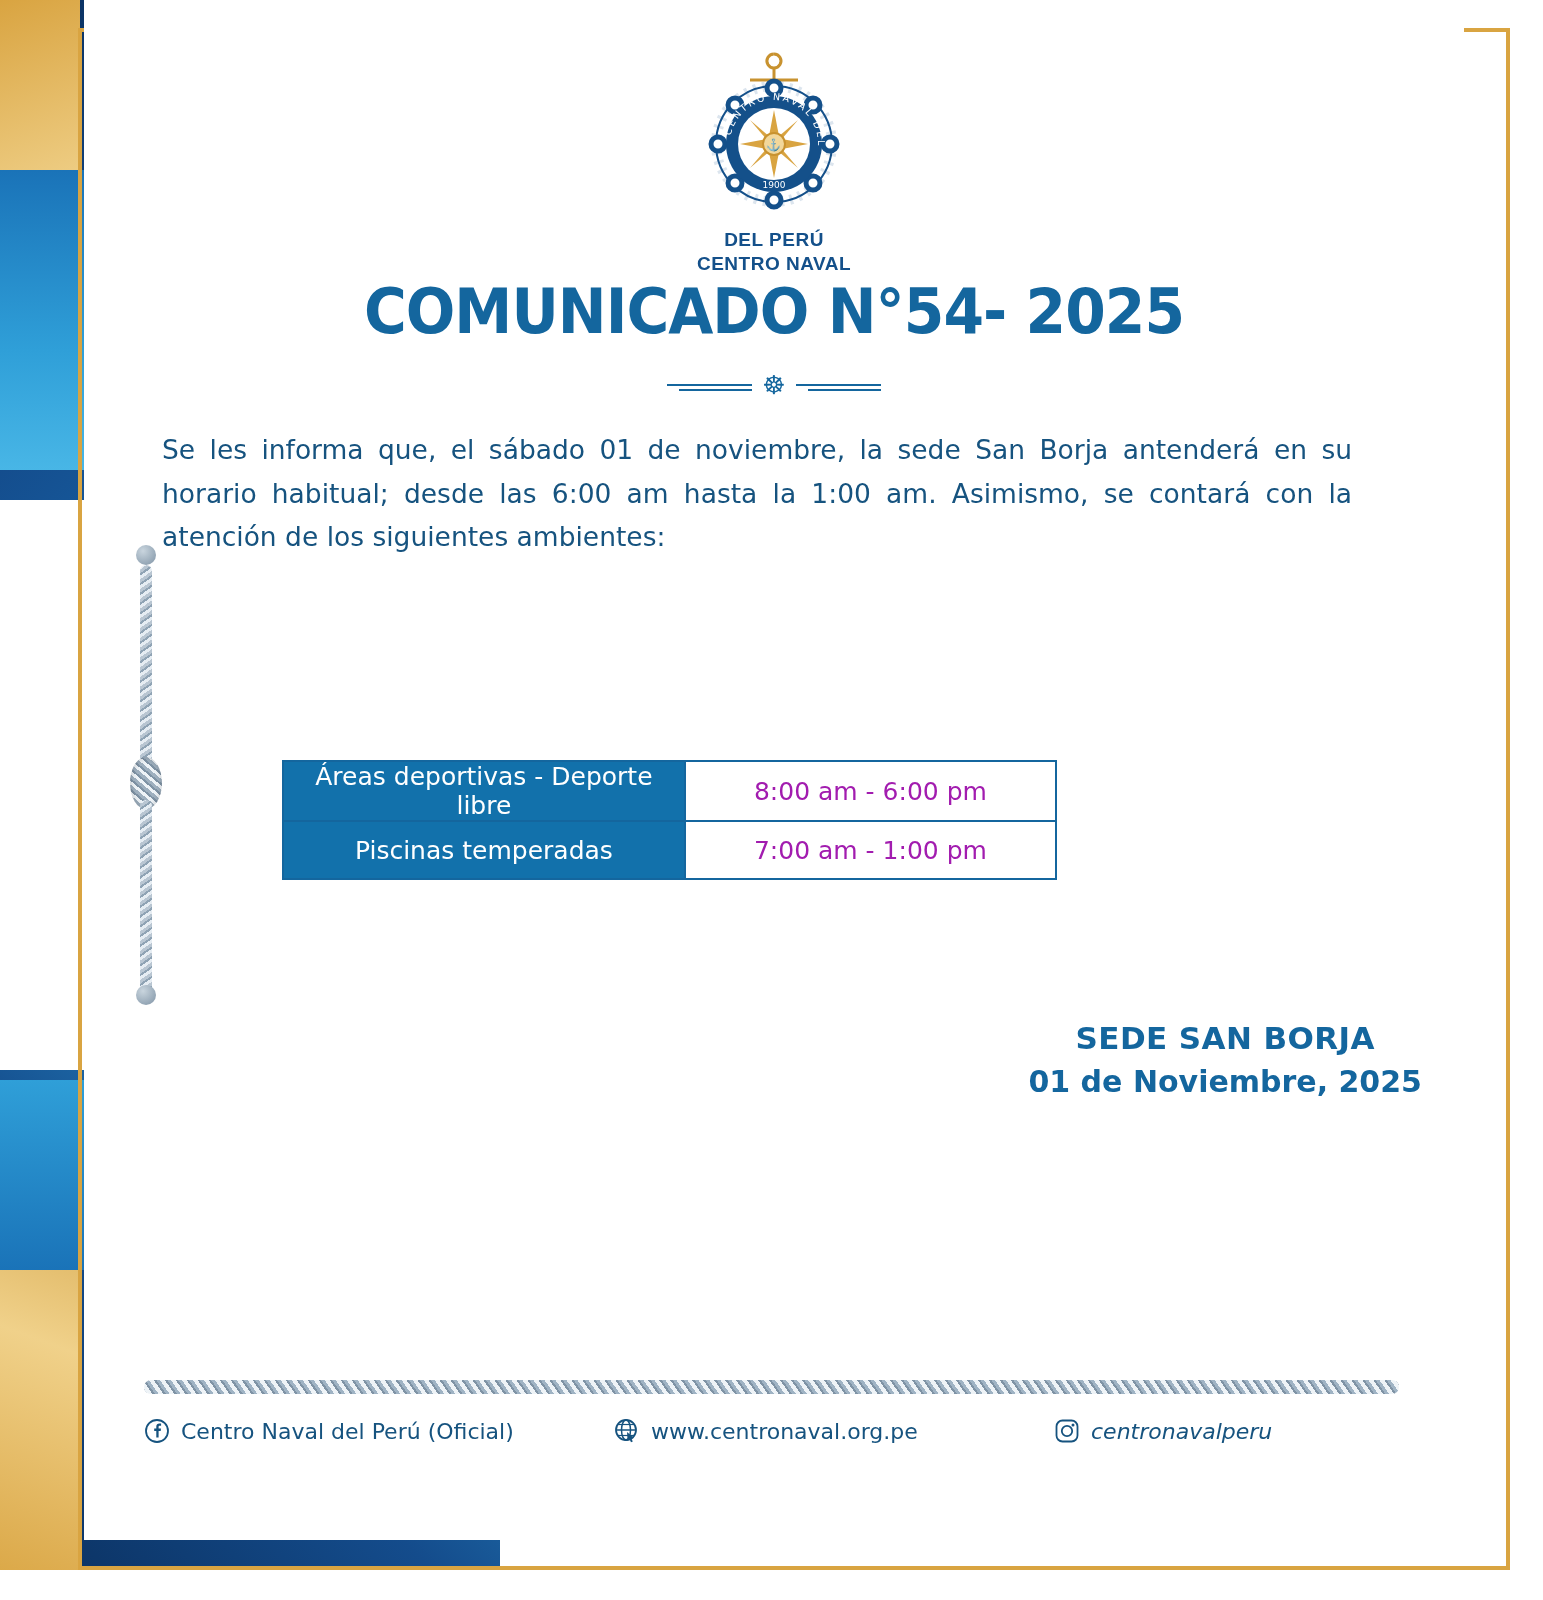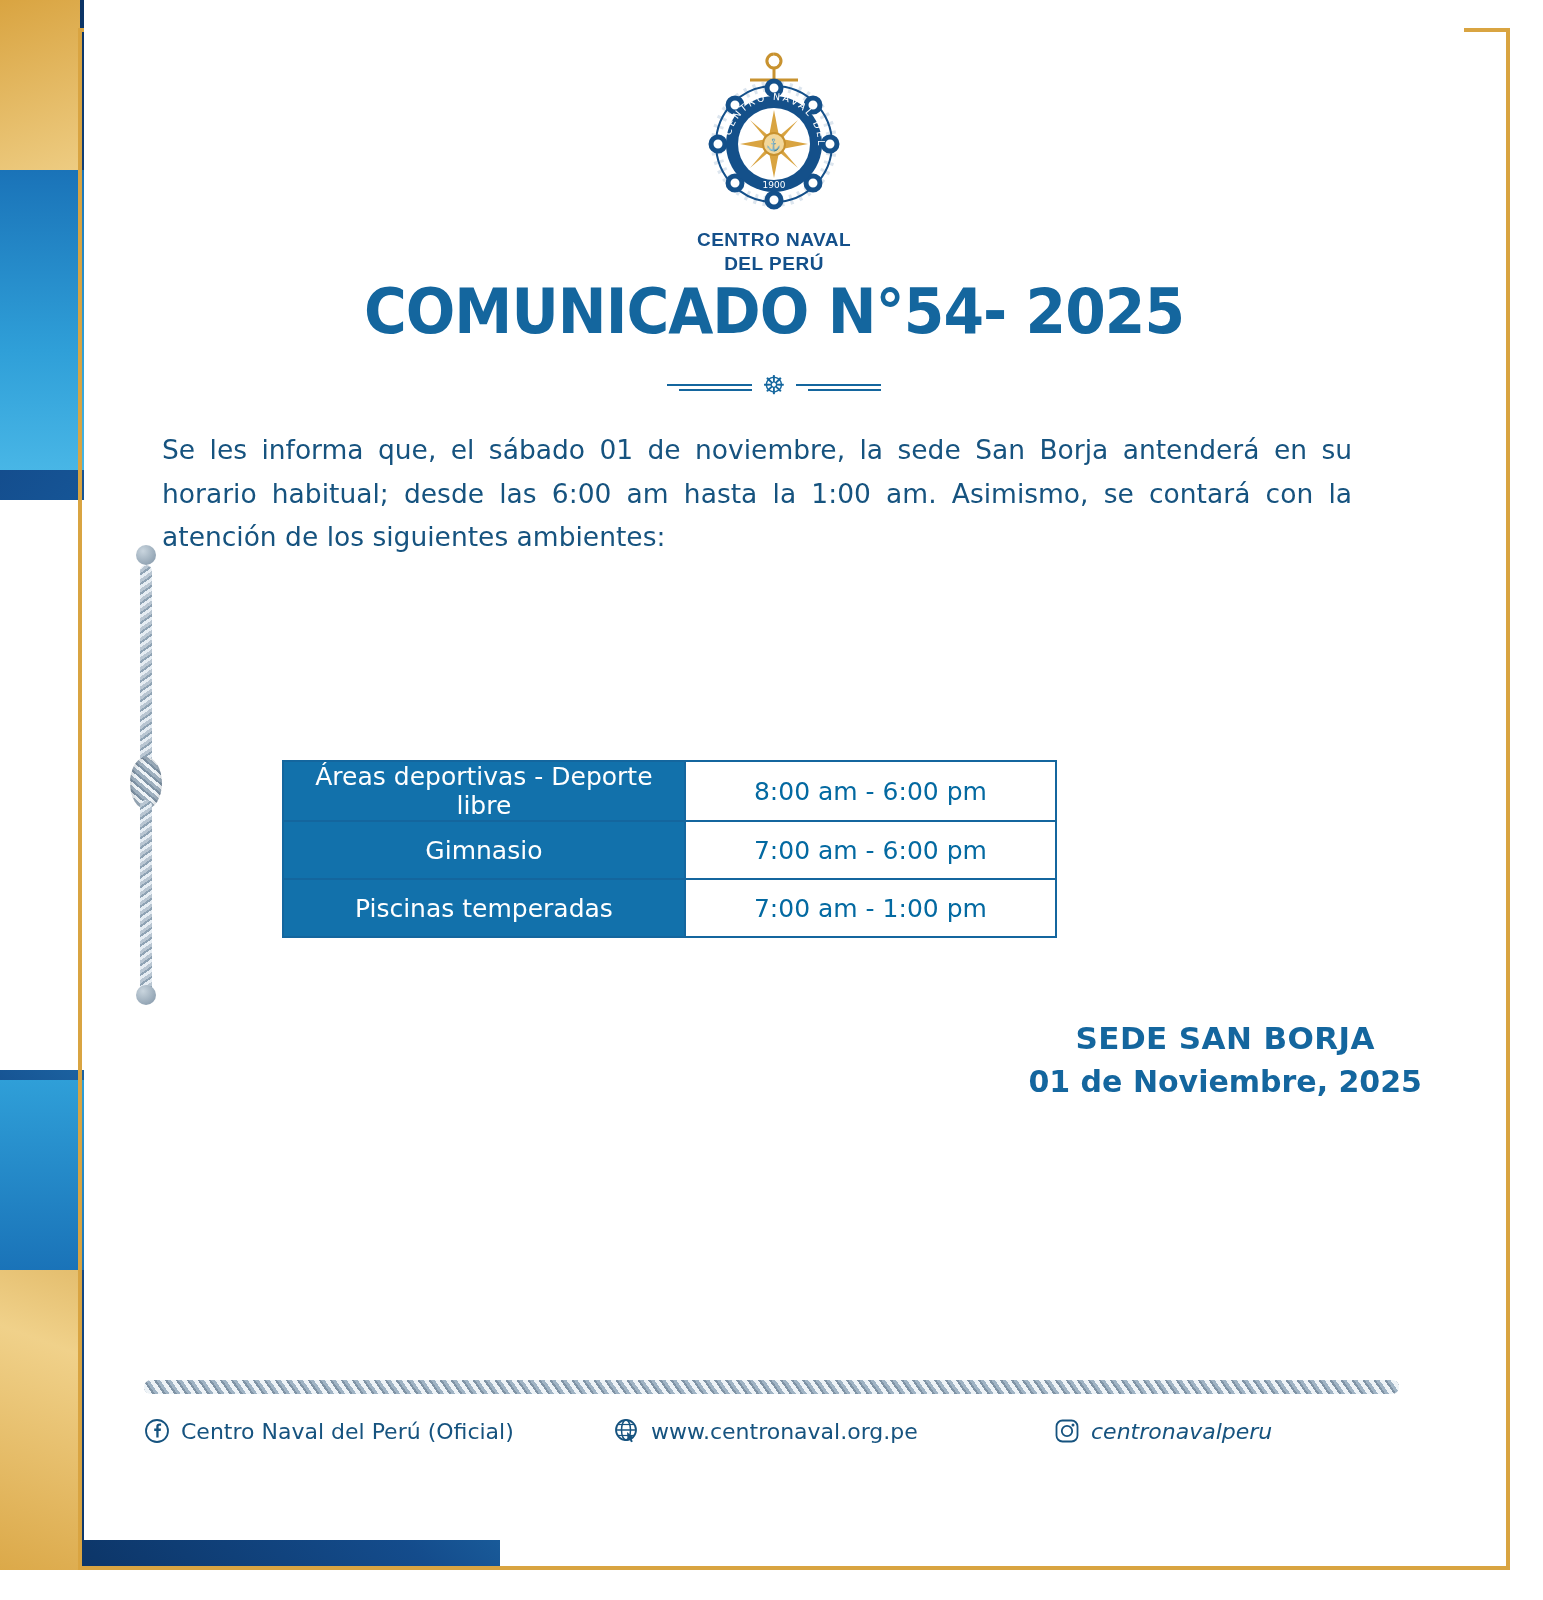--- a/index.html
+++ b/index.html
@@ -192,21 +192,21 @@
     vertical-align: middle;
     padding: 0 10px;
   }
   .sched-table td.label {
     background: #1271ab;
     color: #ffffff;
     width: 400px;
   }
   .sched-table td.value {
     background: #ffffff;
-    color: #0369a1;
+    color: #a21caf;
     width: 375px;
   }
 
   .signature {
     position: absolute;
     right: 42px;
     top: 1020px;
     text-align: center;
     color: #14669e;
     font-weight: bold;
@@ -364,45 +364,41 @@
 
       <path id="ringpath" d="M90,100 m-44,0 a44,44 0 1,1 88,0" fill="none"></path>
       <text font-size="9.5" font-family="DejaVu Sans, sans-serif" fill="#ffffff" letter-spacing="2.4">
         <textPath href="#ringpath" startOffset="6%">CENTRO NAVAL DEL PERÚ</textPath>
       </text>
       <text x="90" y="144" font-size="9" font-family="DejaVu Sans, sans-serif" fill="#ffffff" text-anchor="middle">1900</text>
     </svg>
   </div>
 
   <div class="org-name">
+    <div>DEL PERÚ</div>
     <div>CENTRO NAVAL</div>
-    <div>DEL PERÚ</div>
   </div>
 
   <div class="comunicado-title">COMUNICADO N°54- 2025</div>
 
   <div class="divider">
     <span class="line"></span>
     <span class="wheel">☸</span>
     <span class="line"></span>
   </div>
 
   <div class="body-text">
     <p class="just">Se les informa que, el sábado 01 de noviembre, la sede San Borja antenderá en su horario habitual; desde las 6:00 am hasta la 1:00 am.  Asimismo, se contará con la atención de los siguientes ambientes:</p>
   </div>
 
   <table class="sched-table">
     <tbody>
       <tr>
         <td class="label">Áreas deportivas - Deporte libre</td>
         <td class="value">8:00 am - 6:00 pm</td>
-      </tr>
-      <tr>
-        <td class="label">Gimnasio</td>
-        <td class="value">7:00 am - 6:00 pm</td>
       </tr>
       <tr>
         <td class="label">Piscinas temperadas</td>
         <td class="value">7:00 am - 1:00 pm</td>
       </tr>
     </tbody>
   </table>
 
   <div class="signature">
     <div class="line1">SEDE SAN BORJA</div>

